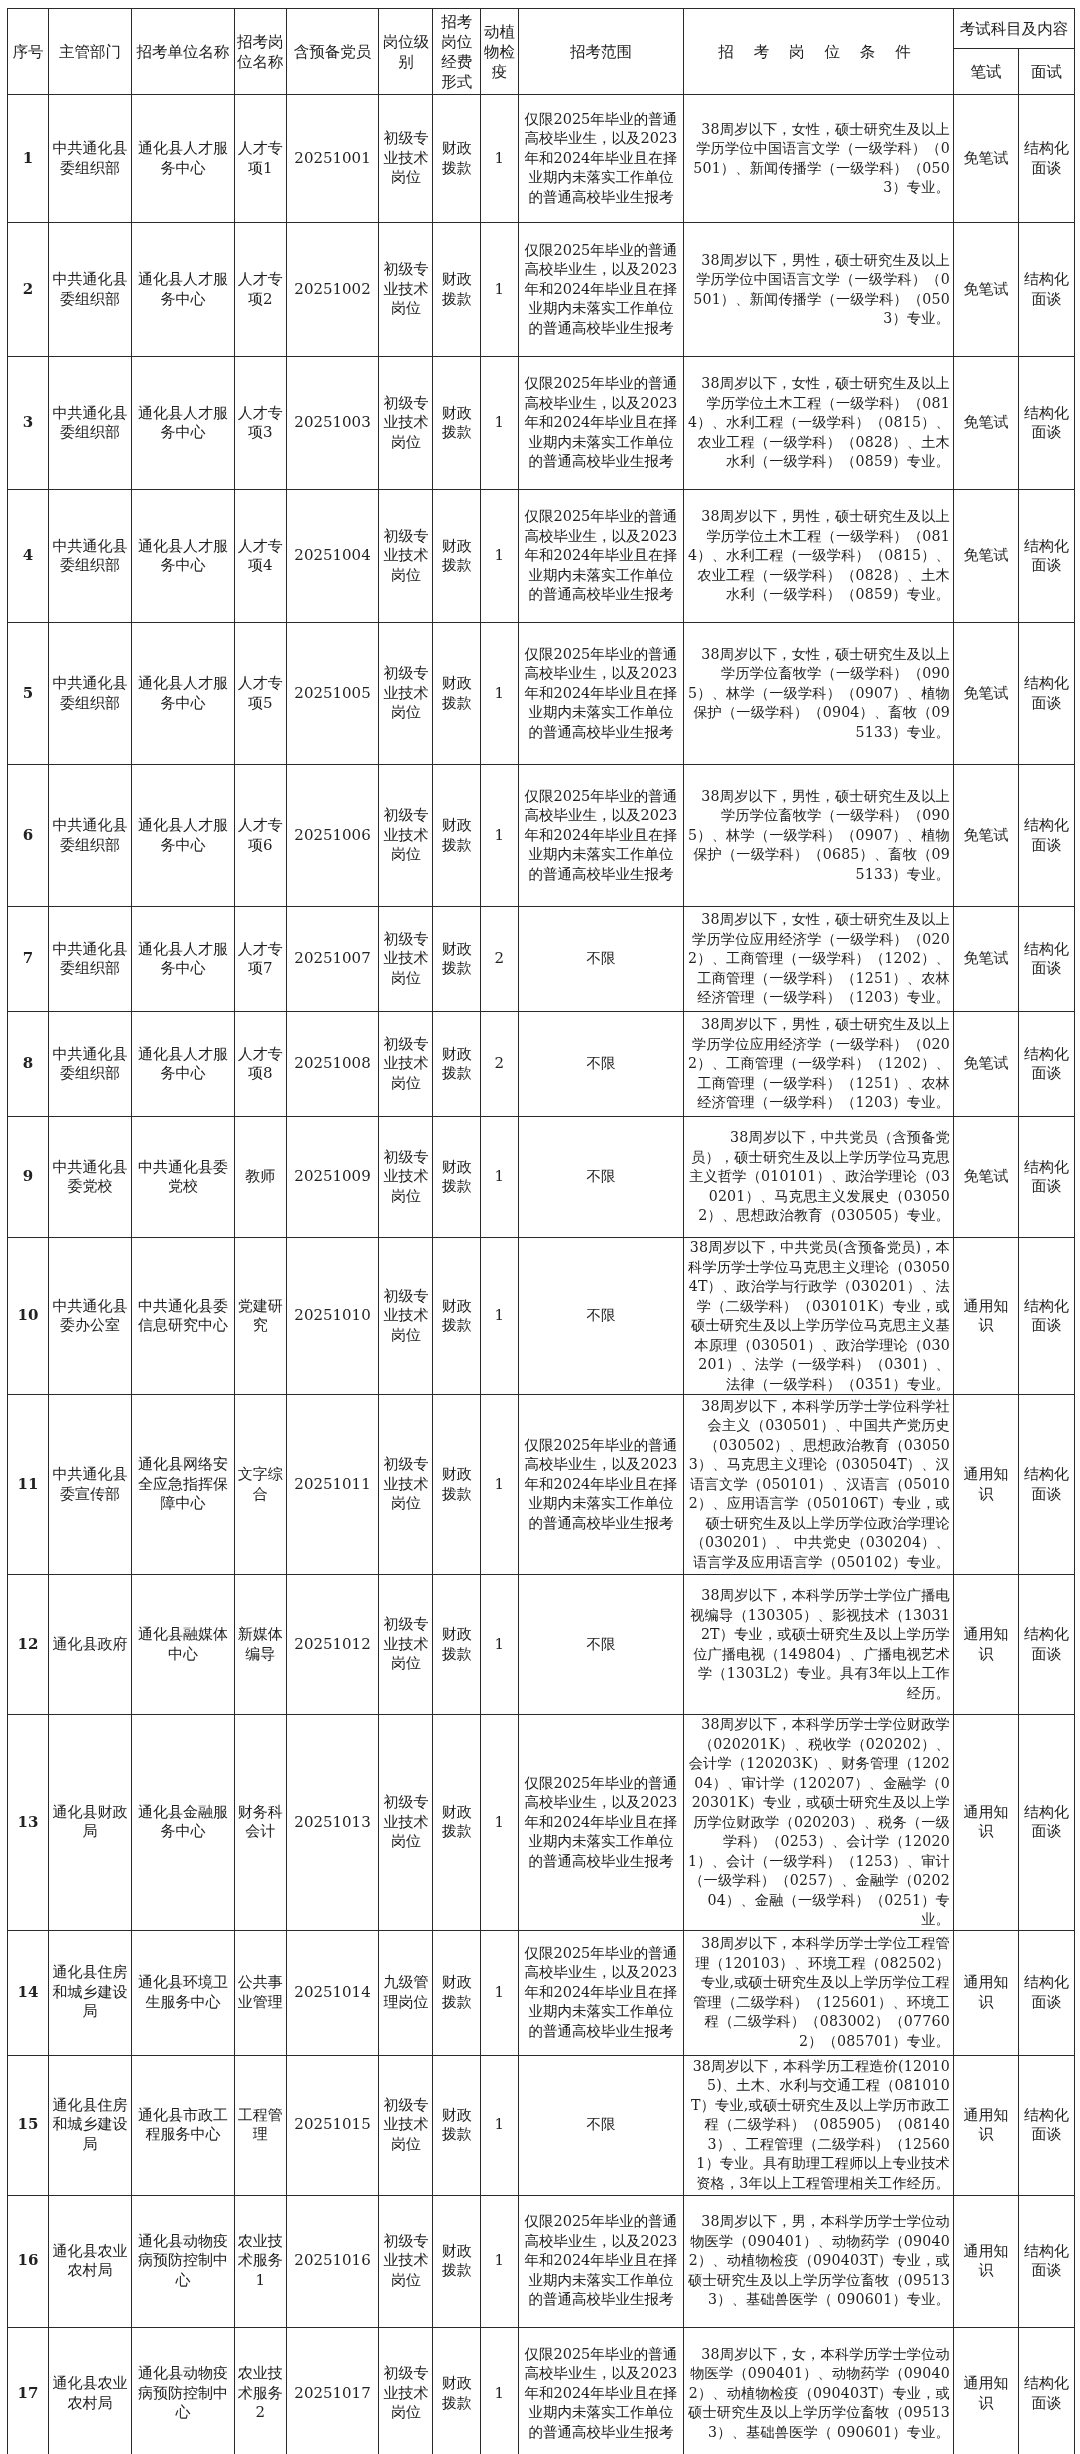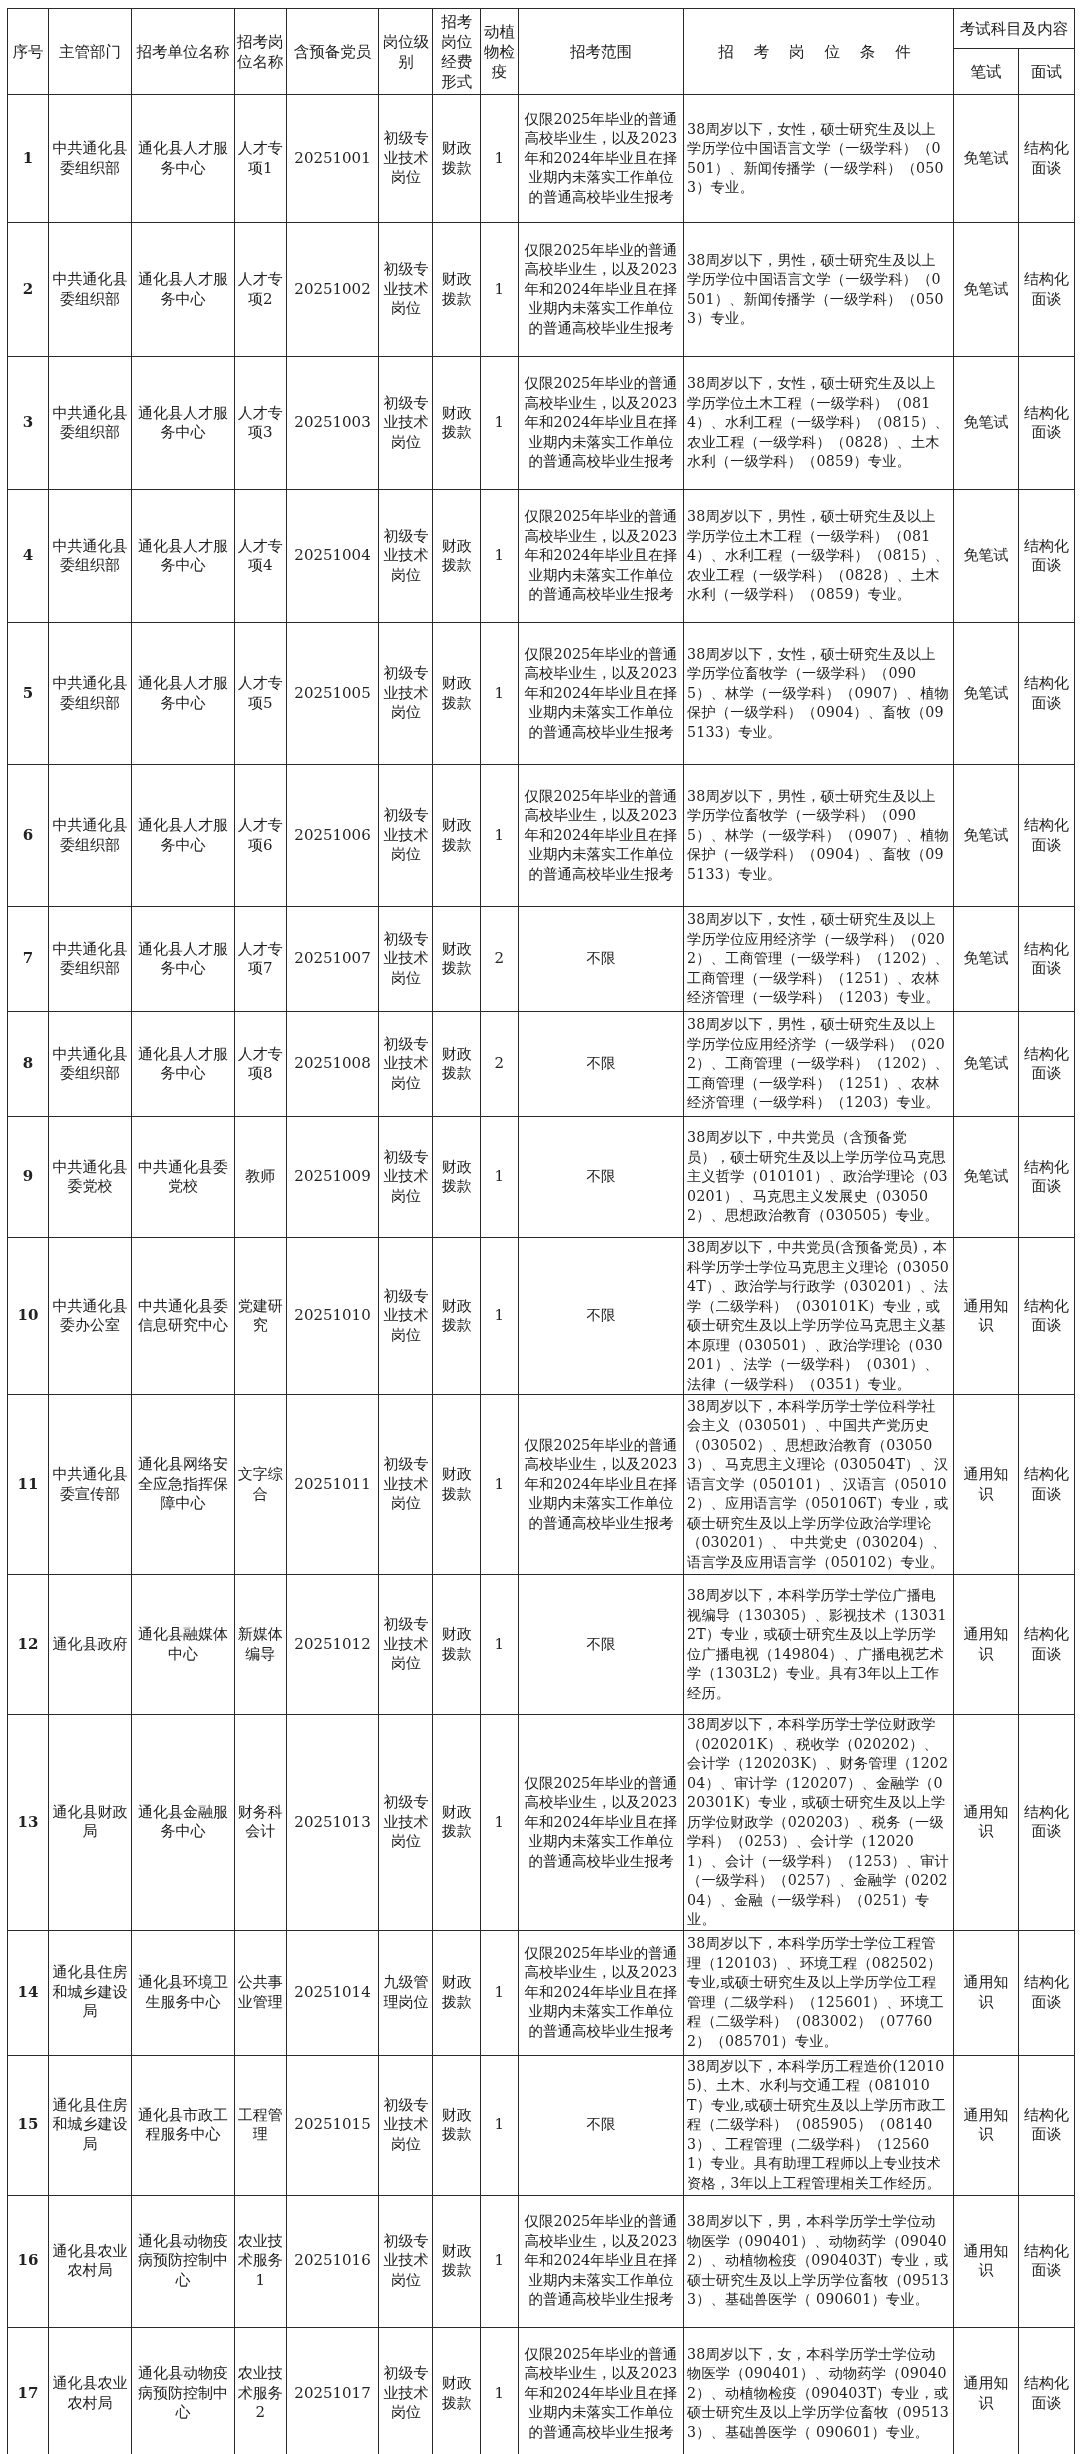--- a/index.html
+++ b/index.html
@@ -3,21 +3,21 @@
 <meta charset="utf-8">
 <style>
   html, body { margin: 0; padding: 0; background: #ffffff; }
   body { width: 1080px; height: 2454px; overflow: hidden; font-family: "DejaVu Serif", "Liberation Serif", serif; color: #222; }
   #sheet { position: absolute; left: 7px; top: 8px; }
   table { border-collapse: collapse; table-layout: fixed; width: 1068px; }
   td, th { border: 1.6px solid #2a2a2a; padding: 0 2px; text-align: center; vertical-align: middle; font-weight: normal; font-size: 15px; line-height: 19.5px; overflow: hidden; word-break: break-all; }
   th { font-size: 15.5px; line-height: 20px; font-family: Liberation Serif, serif; }
   td.num { font-weight: bold; font-size: 15px; }
   td.scope { font-size: 14.5px; line-height: 19.5px; padding: 12px 3px; }
-  td.cond { text-align: left; font-size: 14.2px; line-height: 19.5px; padding: 0 3px; letter-spacing: 0.2px; margin-left: 24px; }
+  td.cond { text-align: right; font-size: 14.2px; line-height: 19.5px; padding: 0 3px; letter-spacing: 0.2px; margin-left: 24px; }
   th.cond-h { letter-spacing: 8px; }
 </style>
 </head>
 <body>
 
 <div id="sheet">
   <table>
     <colgroup>
       <col style="width:38px">
       <col style="width:77px">
@@ -125,21 +125,21 @@
         <tr style="height: 142px;">
     <td class="num">6</td>
     <td>中共通化县委组织部</td>
     <td>通化县人才服务中心</td>
     <td>人才专项6</td>
     <td>20251006</td>
     <td>初级专业技术岗位</td>
     <td>财政拨款</td>
     <td>1</td>
     <td class="scope">仅限2025年毕业的普通高校毕业生，以及2023年和2024年毕业且在择业期内未落实工作单位的普通高校毕业生报考</td>
-    <td class="cond">38周岁以下，男性，硕士研究生及以上学历学位畜牧学（一级学科）（0905）、林学（一级学科）（0907）、植物保护（一级学科）（0904）、畜牧（095133）专业。</td>
+    <td class="cond">38周岁以下，男性，硕士研究生及以上学历学位畜牧学（一级学科）（0905）、林学（一级学科）（0907）、植物保护（一级学科）（0685）、畜牧（095133）专业。</td>
     <td>免笔试</td>
     <td>结构化面谈</td>
   </tr>
         <tr style="height: 105px;">
     <td class="num">7</td>
     <td>中共通化县委组织部</td>
     <td>通化县人才服务中心</td>
     <td>人才专项7</td>
     <td>20251007</td>
     <td>初级专业技术岗位</td>

